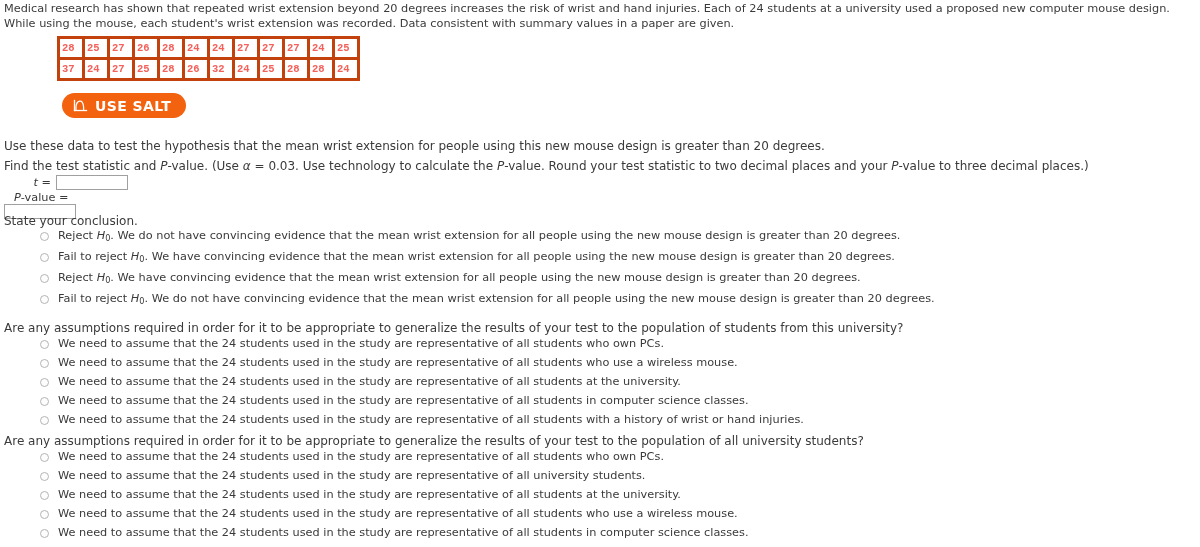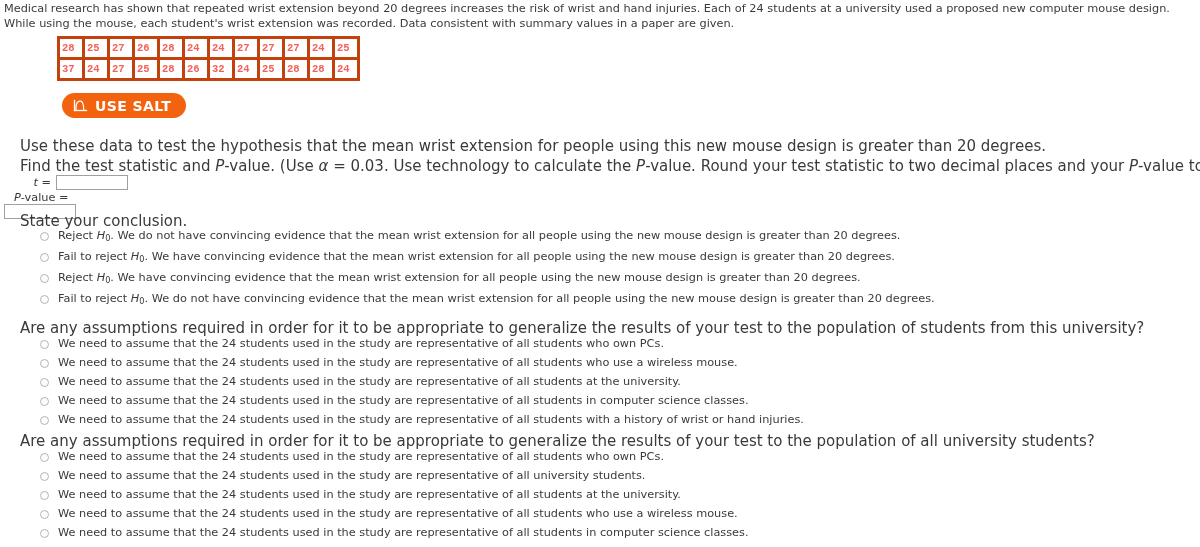--- a/index.html
+++ b/index.html
@@ -76,22 +76,22 @@
   }
   .salt-icon {
     display: inline-block;
     width: 15px;
     height: 15px;
     line-height: 0;
   }
   
   .q-line {
     position: absolute;
-    left: 20px;
-    font-size: 15px;
+    left: 4px;
+    font-size: 12px;
     color: #3a3a3a;
     line-height: 14px;
     white-space: nowrap;
   }
   .hyp-line { top: 139px; }
   .find-line { top: 159px; }
   .state-line { top: 214px; }
   .assume-q1 { top: 321px; }
   .assume-q2 { top: 434px; }
 

